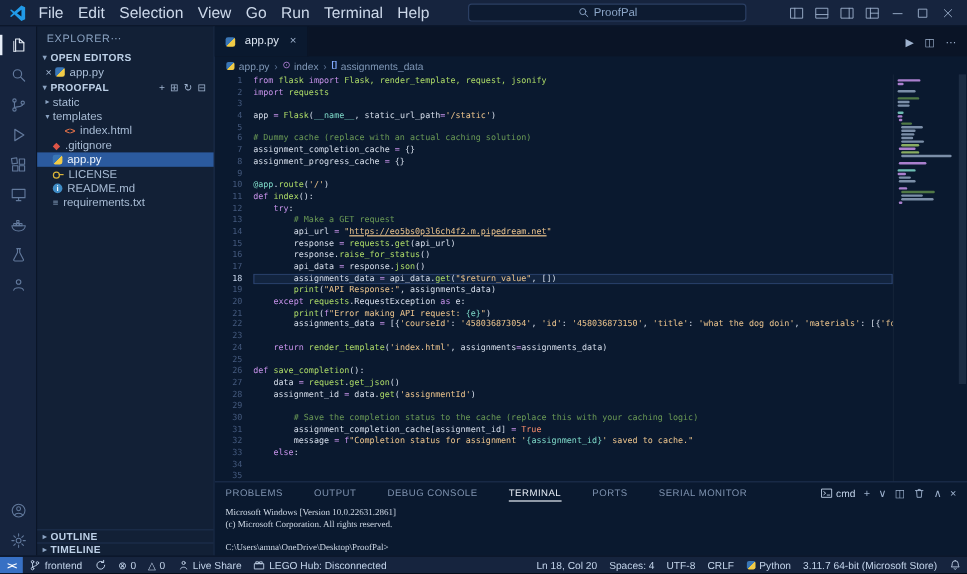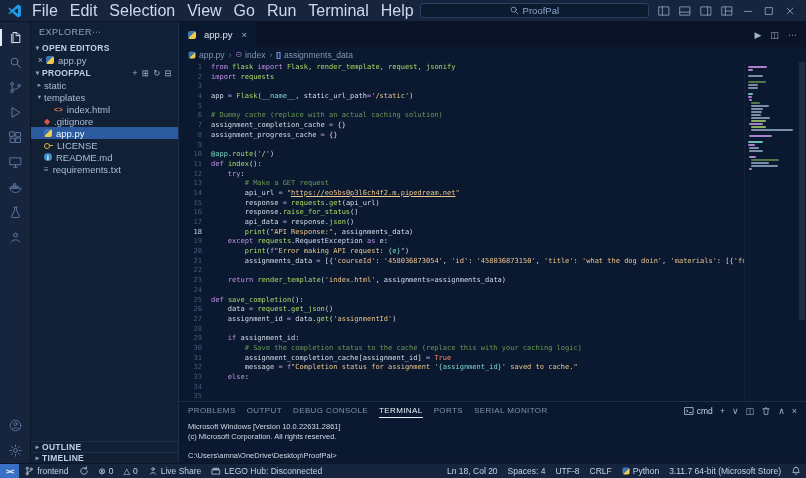--- a/index.html
+++ b/index.html
@@ -7,21 +7,21 @@
   body{font-family:"Liberation Sans",sans-serif}
   :root{
     --bg-titlebar:#16243e; --bg-sidebar:#122036; --bg-editor:#0a192f;
     --accent:#2b5a9e; --border:#1d2f4d;
   }
   .window{width:806px;height:478px;display:flex;flex-direction:column;background:var(--bg-editor);color:#d6deeb;overflow:hidden;position:relative}
   
   .titlebar{flex:0 0 22px;background:var(--bg-titlebar);display:flex;align-items:center;padding:0 6px;border-bottom:1px solid #0a1527}
   .vscode-logo{width:14px;height:14px;margin:0 4px 0 2px;flex:0 0 auto}
   .menus{display:flex;align-items:center}
-  .menu-item{padding:0 6px;font-size:16px;color:#cdd9ea;cursor:default;white-space:nowrap}
+  .menu-item{padding:0 6px;font-size:13px;color:#cdd9ea;cursor:default;white-space:nowrap}
   .search-box{margin:0 auto;width:232px;height:15px;background:#0d1b31;border:1px solid #2b3f63;border-radius:3px;display:flex;align-items:center;justify-content:center;gap:4px;color:#8ca6c8;font-size:9.5px}
   .search-box svg{width:9px;height:9px}
   .title-right{display:flex;align-items:center;margin-left:4px}
   .tbtn{width:21px;height:21px;display:flex;align-items:center;justify-content:center;color:#9fb3cf}
   .tbtn svg{width:12px;height:12px}
   
   .main{flex:1;display:flex;min-height:0}
   .activitybar{flex:0 0 30px;background:var(--bg-titlebar);display:flex;flex-direction:column;align-items:center;padding-top:3px;border-right:1px solid #0a1527}
   .act-btn{width:30px;height:25px;display:flex;align-items:center;justify-content:center;color:#62799c;position:relative}
   .act-btn.active{color:#e6edf7}
@@ -77,21 +77,21 @@
   
   .panel{flex:0 0 62px;border-top:1px solid var(--border);display:flex;flex-direction:column;background:var(--bg-editor)}
   .panel-header{flex:0 0 18px;display:flex;align-items:center;padding:0 9px;gap:11px}
   .panel-tab{font-size:8px;letter-spacing:.4px;color:#7f93b0;padding:2px 0;white-space:nowrap}
   .panel-tab.active{color:#e8eef7;border-bottom:1px solid #e8eef7}
   .panel-actions{margin-left:auto;display:flex;align-items:flex-end;gap:7px;color:#9fb3cf;font-size:9px}
   .shell-badge{display:inline-flex;align-items:center;gap:3px;font-size:8.5px;color:#c3d4ea}
   .shell-badge svg{width:10px;height:10px}
   .pa{cursor:default}
   .pa svg{width:10px;height:10px;display:block}
-  .terminal{flex:1;padding:2px 9px 0;font-family:Liberation Sans, sans-serif;font-size:7.5px;color:#cfd9e6;overflow:hidden}
+  .terminal{flex:1;padding:2px 9px 0;font-family:Liberation Serif, serif;font-size:7.5px;color:#cfd9e6;overflow:hidden}
   .term-line{height:9.5px;line-height:9.5px;white-space:pre}
   
   .statusbar{flex:0 0 15px;background:var(--bg-titlebar);border-top:1px solid #0a1527;display:flex;align-items:center;font-size:8.5px;color:#c3d4ea;overflow:hidden}
   #status-left,#status-right{display:flex;align-items:center;height:100%}
   #status-right{margin-left:auto}
   .status-item{display:flex;align-items:center;gap:3px;padding:0 5px;height:100%;white-space:nowrap}
   .status-item.remote{padding:0}
   .si-remote{background:#3770c4;color:#fff;height:15px;display:flex;align-items:center;padding:0 6px;font-size:8px;font-weight:bold;letter-spacing:-1px}
   .si{font-size:8.5px}
   .si-svg{width:10px;height:10px}
@@ -404,32 +404,32 @@
             <div class="code-line"><span class="tk-v">assignment_progress_cache </span><span class="tk-o">=</span><span class="tk-v"> {}</span></div>
             <div class="code-line">&nbsp;</div>
             <div class="code-line"><span class="tk-t">@app</span><span class="tk-v">.</span><span class="tk-g">route</span><span class="tk-v">(</span><span class="tk-s">'/'</span><span class="tk-v">)</span></div>
             <div class="code-line"><span class="tk-k">def</span><span class="tk-v"> </span><span class="tk-g">index</span><span class="tk-v">():</span></div>
             <div class="code-line"><span class="tk-v">    </span><span class="tk-k">try</span><span class="tk-v">:</span></div>
             <div class="code-line"><span class="tk-c">        # Make a GET request</span></div>
             <div class="code-line"><span class="tk-v">        api_url </span><span class="tk-o">=</span><span class="tk-v"> </span><span class="tk-s">"</span><span class="tk-u">https://eo5bs0p3l6ch4f2.m.pipedream.net</span><span class="tk-s">"</span></div>
             <div class="code-line"><span class="tk-v">        response </span><span class="tk-o">=</span><span class="tk-v"> </span><span class="tk-g">requests</span><span class="tk-v">.</span><span class="tk-g">get</span><span class="tk-v">(api_url)</span></div>
             <div class="code-line"><span class="tk-v">        response.</span><span class="tk-g">raise_for_status</span><span class="tk-v">()</span></div>
             <div class="code-line"><span class="tk-v">        api_data </span><span class="tk-o">=</span><span class="tk-v"> response.</span><span class="tk-g">json</span><span class="tk-v">()</span></div>
+            <div class="code-line current"><span class="tk-v">        assignments_data </span><span class="tk-o">=</span><span class="tk-v"> api_data.</span><span class="tk-g">get</span><span class="tk-v">(</span><span class="tk-s">"$return_value"</span><span class="tk-v">, [])</span></div>
             <div class="code-line"><span class="tk-v">        </span><span class="tk-g">print</span><span class="tk-v">(</span><span class="tk-s">"API Response:"</span><span class="tk-v">, assignments_data)</span></div>
             <div class="code-line"><span class="tk-v">    </span><span class="tk-k">except</span><span class="tk-v"> </span><span class="tk-g">requests</span><span class="tk-v">.RequestException </span><span class="tk-k">as</span><span class="tk-v"> e:</span></div>
             <div class="code-line"><span class="tk-v">        </span><span class="tk-g">print</span><span class="tk-v">(</span><span class="tk-k">f</span><span class="tk-s">"Error making API request: </span><span class="tk-t">{e}</span><span class="tk-s">"</span><span class="tk-v">)</span></div>
             <div class="code-line"><span class="tk-v">        assignments_data </span><span class="tk-o">=</span><span class="tk-v"> [{</span><span class="tk-s">'courseId'</span><span class="tk-v">: </span><span class="tk-s">'458036873054'</span><span class="tk-v">, </span><span class="tk-s">'id'</span><span class="tk-v">: </span><span class="tk-s">'458036873150'</span><span class="tk-v">, </span><span class="tk-s">'title'</span><span class="tk-v">: </span><span class="tk-s">'what the dog doin'</span><span class="tk-v">, </span><span class="tk-s">'materials'</span><span class="tk-v">: [{</span><span class="tk-s">'form'</span></div>
             <div class="code-line">&nbsp;</div>
             <div class="code-line"><span class="tk-v">    </span><span class="tk-k">return</span><span class="tk-v"> </span><span class="tk-g">render_template</span><span class="tk-v">(</span><span class="tk-s">'index.html'</span><span class="tk-v">, assignments</span><span class="tk-o">=</span><span class="tk-v">assignments_data)</span></div>
             <div class="code-line">&nbsp;</div>
             <div class="code-line"><span class="tk-k">def</span><span class="tk-v"> </span><span class="tk-g">save_completion</span><span class="tk-v">():</span></div>
             <div class="code-line"><span class="tk-v">    data </span><span class="tk-o">=</span><span class="tk-v"> </span><span class="tk-g">request</span><span class="tk-v">.</span><span class="tk-g">get_json</span><span class="tk-v">()</span></div>
             <div class="code-line"><span class="tk-v">    assignment_id </span><span class="tk-o">=</span><span class="tk-v"> data.</span><span class="tk-g">get</span><span class="tk-v">(</span><span class="tk-s">'assignmentId'</span><span class="tk-v">)</span></div>
             <div class="code-line">&nbsp;</div>
-            <div class="code-line"><span class="tk-v">    </span><span class="tk-k">if</span><span class="tk-v"> assignment_id:</span></div>
             <div class="code-line"><span class="tk-c">        # Save the completion status to the cache (replace this with your caching logic)</span></div>
             <div class="code-line"><span class="tk-v">        assignment_completion_cache[assignment_id] </span><span class="tk-o">=</span><span class="tk-v"> </span><span class="tk-n">True</span></div>
             <div class="code-line"><span class="tk-v">        message </span><span class="tk-o">=</span><span class="tk-v"> </span><span class="tk-k">f</span><span class="tk-s">"Completion status for assignment '</span><span class="tk-t">{assignment_id}</span><span class="tk-s">' saved to cache."</span></div>
             <div class="code-line"><span class="tk-v">    </span><span class="tk-k">else</span><span class="tk-v">:</span></div>
           </div>
         <div class="minimap" id="minimap">
             <div class="mini-line" style="width: 18.56px; background: rgb(199, 146, 234); opacity: 0.85; margin-left: 0px;"></div>
             <div class="mini-line" style="width: 4.8px; background: rgb(199, 146, 234); opacity: 0.85; margin-left: 0px;"></div>
             <div class="mini-line"></div>
             <div class="mini-line" style="width: 15.36px; background: rgb(143, 163, 189); opacity: 0.85; margin-left: 0px;"></div>
@@ -465,21 +465,21 @@
             <div class="mini-line" style="width: 27.84px; background: rgb(143, 163, 189); opacity: 0.85; margin-left: 2.56px;"></div>
             <div class="mini-line" style="width: 2.88px; background: rgb(199, 146, 234); opacity: 0.85; margin-left: 1.28px;"></div>
           </div>
         <div class="scrollbar">
             <div class="scroll-thumb"></div>
           </div>
       </div>
 
       <div class="panel">
         <div class="panel-header">
-          <div id="panel-tabs" style="display:flex;gap:11px">
+          <div id="panel-tabs" style="display:flex;gap:26px">
               <span class="panel-tab">PROBLEMS</span>
               <span class="panel-tab">OUTPUT</span>
               <span class="panel-tab">DEBUG CONSOLE</span>
               <span class="panel-tab active">TERMINAL</span>
               <span class="panel-tab">PORTS</span>
               <span class="panel-tab">SERIAL MONITOR</span>
             </div>
           <div class="panel-actions">
             <span class="shell-badge">
               <svg viewBox="0 0 16 16" fill="none" stroke="currentColor" stroke-width="1.2">

